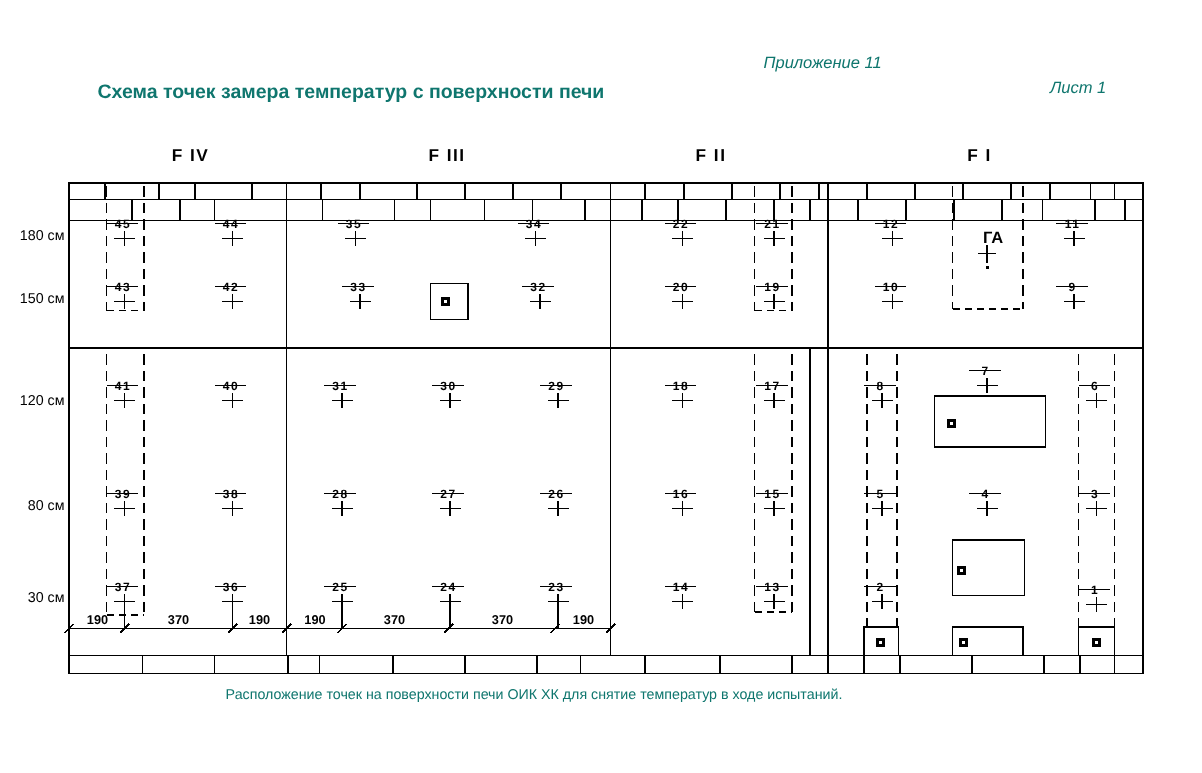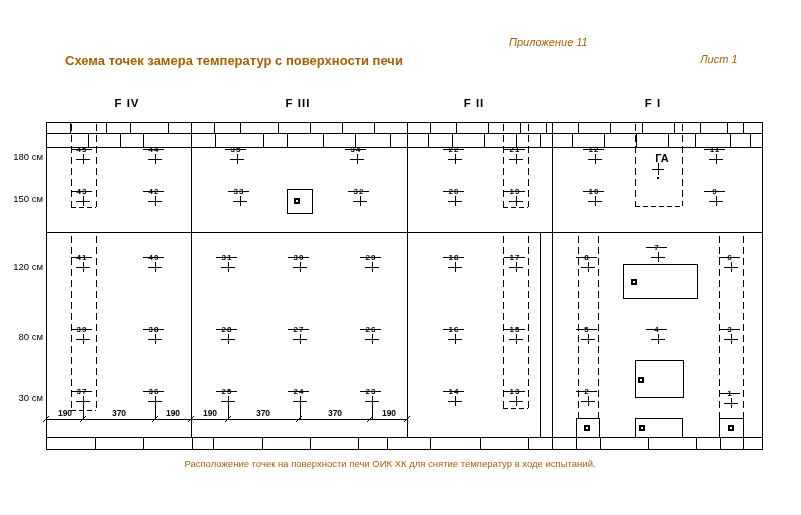--- a/index.html
+++ b/index.html
@@ -1,22 +1,22 @@
 <!DOCTYPE html>
 <html><head>
 <meta charset="utf-8">
 <style>
   html,body{margin:0;padding:0;background:#fff;}
   #stage{position:relative;width:764px;height:515px;background:#ffffff;overflow:hidden;
-         font-family:"Liberation Sans",sans-serif;color:#a16207;}
+         font-family:"Liberation Sans",sans-serif;color:#0f766e;}
   .abs{position:absolute;white-space:nowrap;}
   #appendix{left:509px;top:36px;font-size:11px;font-style:italic;}
   #sheet{left:700px;top:53px;font-size:11px;font-style:italic;}
   #title{left:65px;top:53px;font-size:13px;font-weight:bold;}
-  #caption{left:0;top:458px;width:712px;text-align:center;font-size:9.5px;padding-left:34px;}
+  #caption{left:0;top:458px;width:712px;text-align:center;font-size:9.5px;}
   svg{position:absolute;left:0;top:0;}
   svg text{font-family:"Liberation Sans",sans-serif;fill:#000;}
 </style>
 </head>
 <body>
 
 <div id="stage">
   <div id="appendix" class="abs">Приложение 11</div>
   <div id="sheet" class="abs">Лист 1</div>
   <div id="title" class="abs">Схема точек замера температур с поверхности печи</div>

